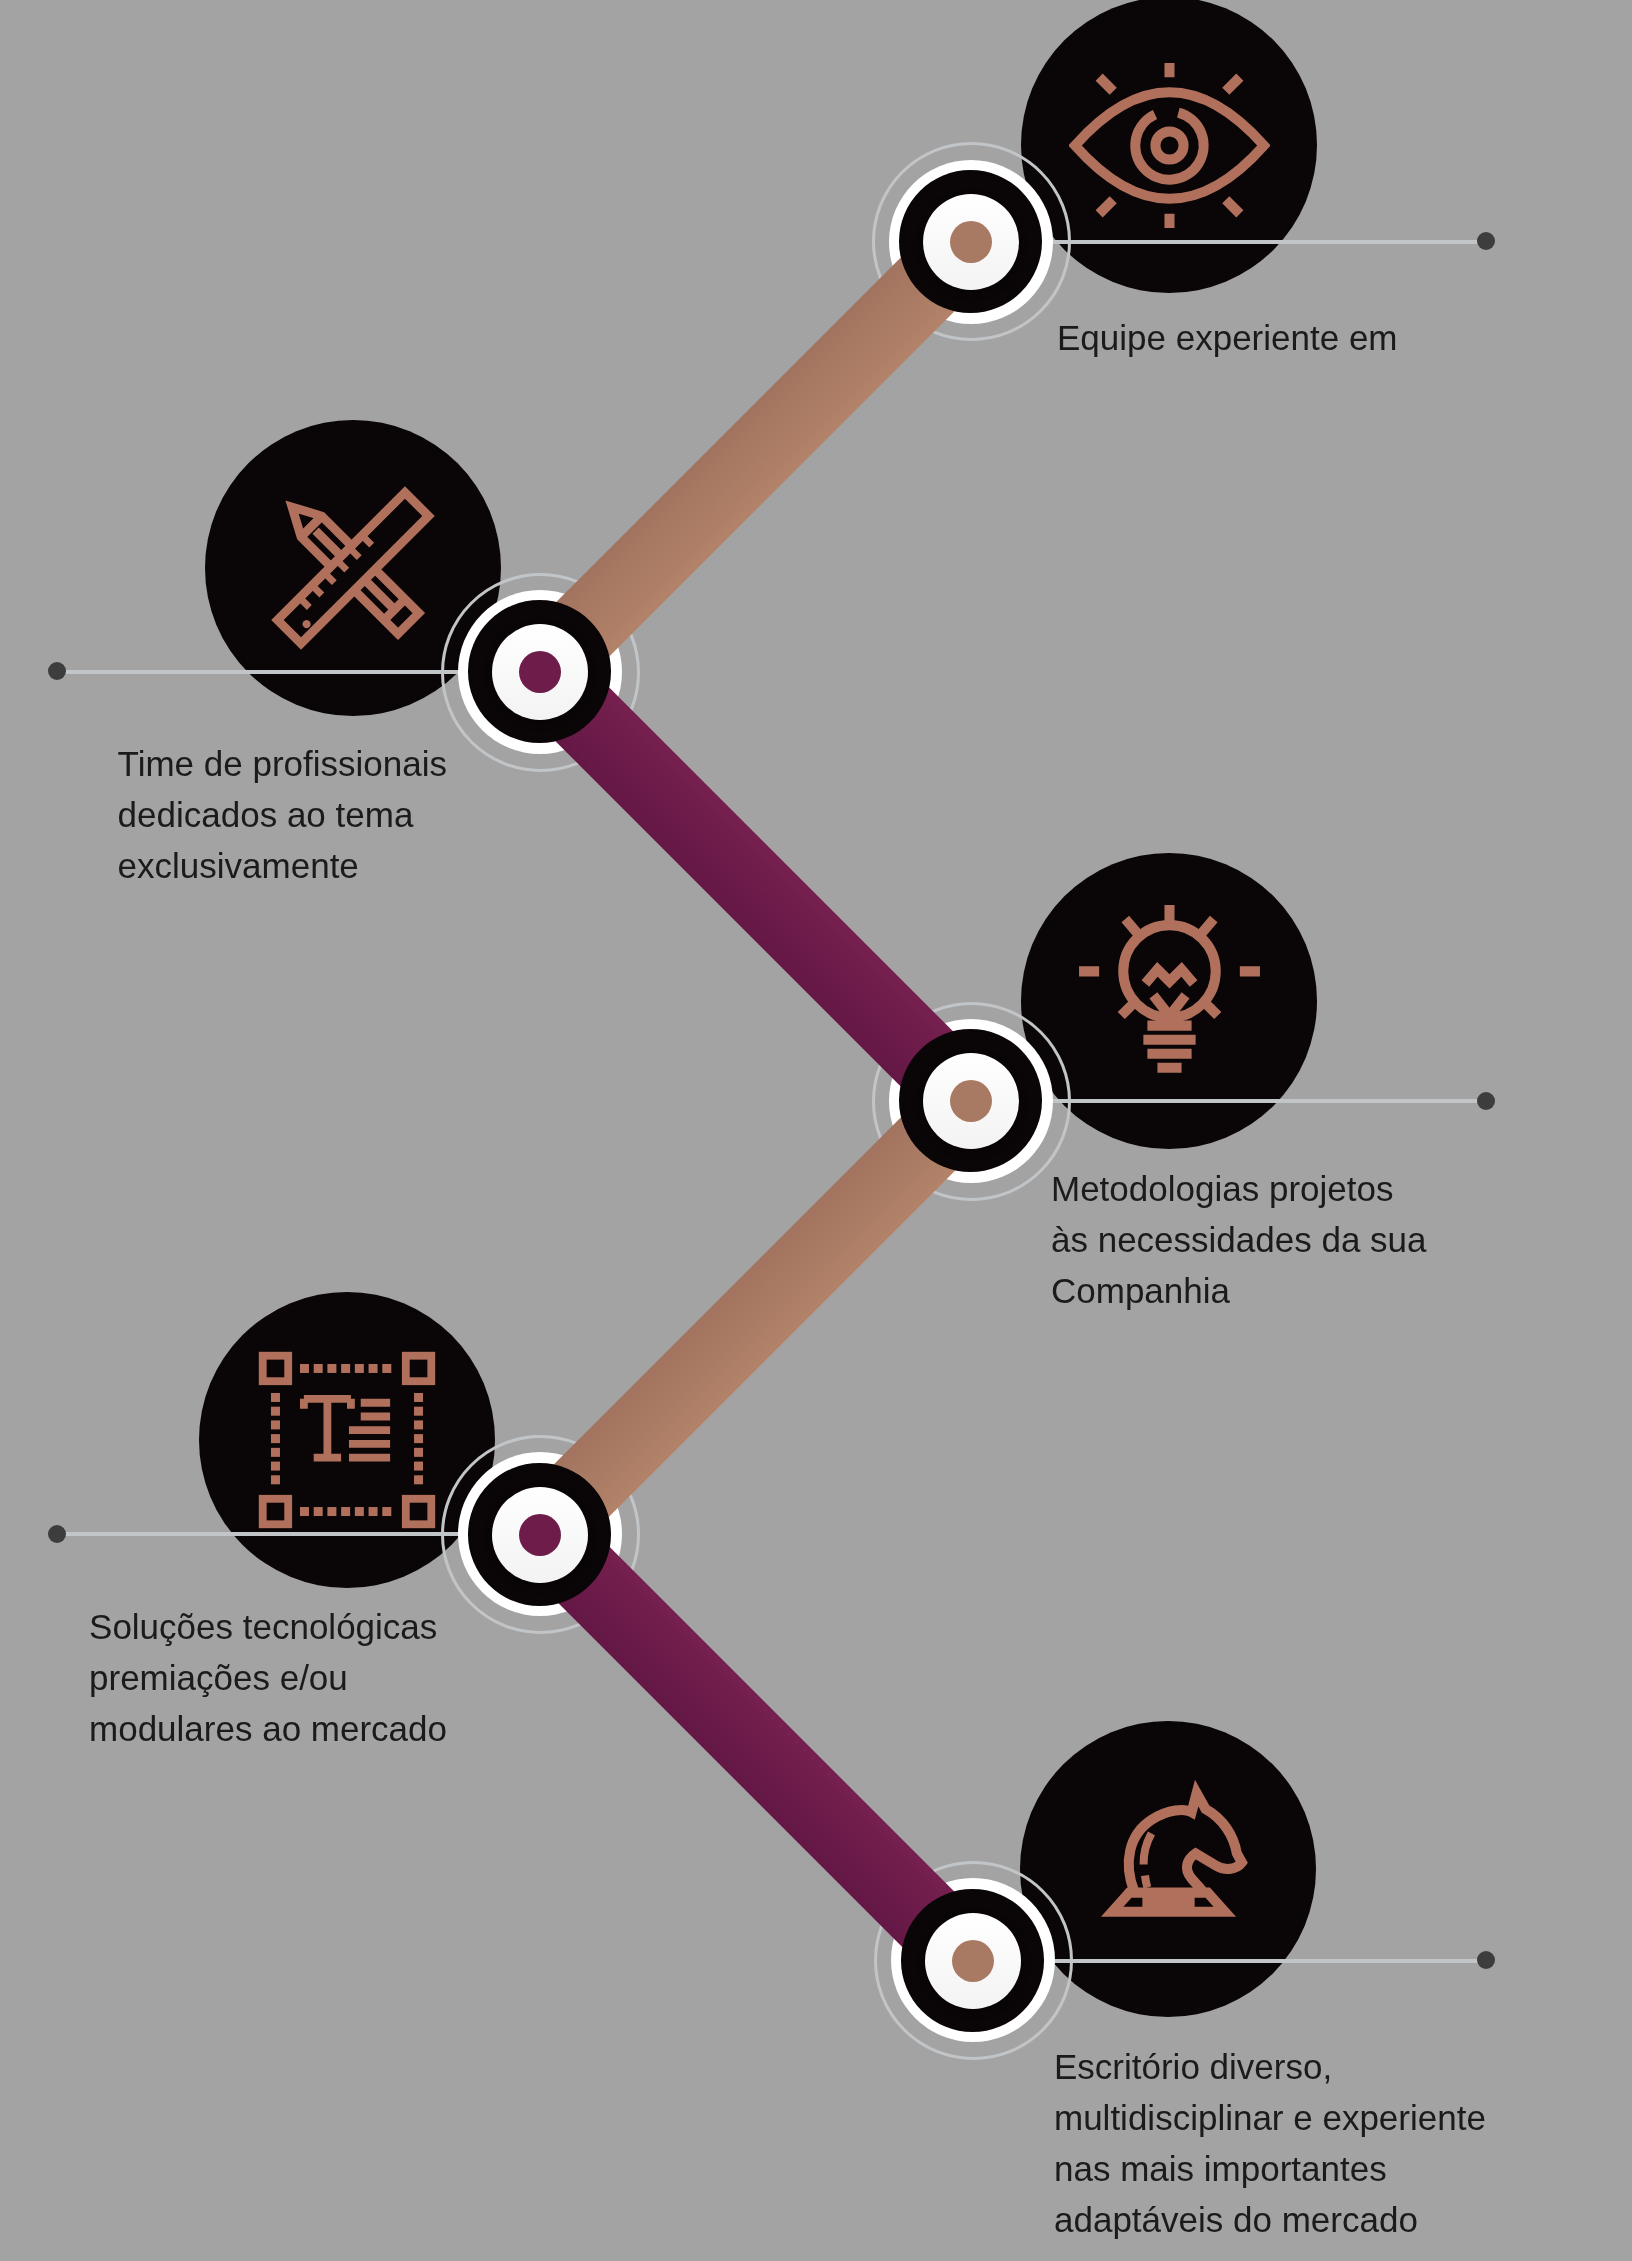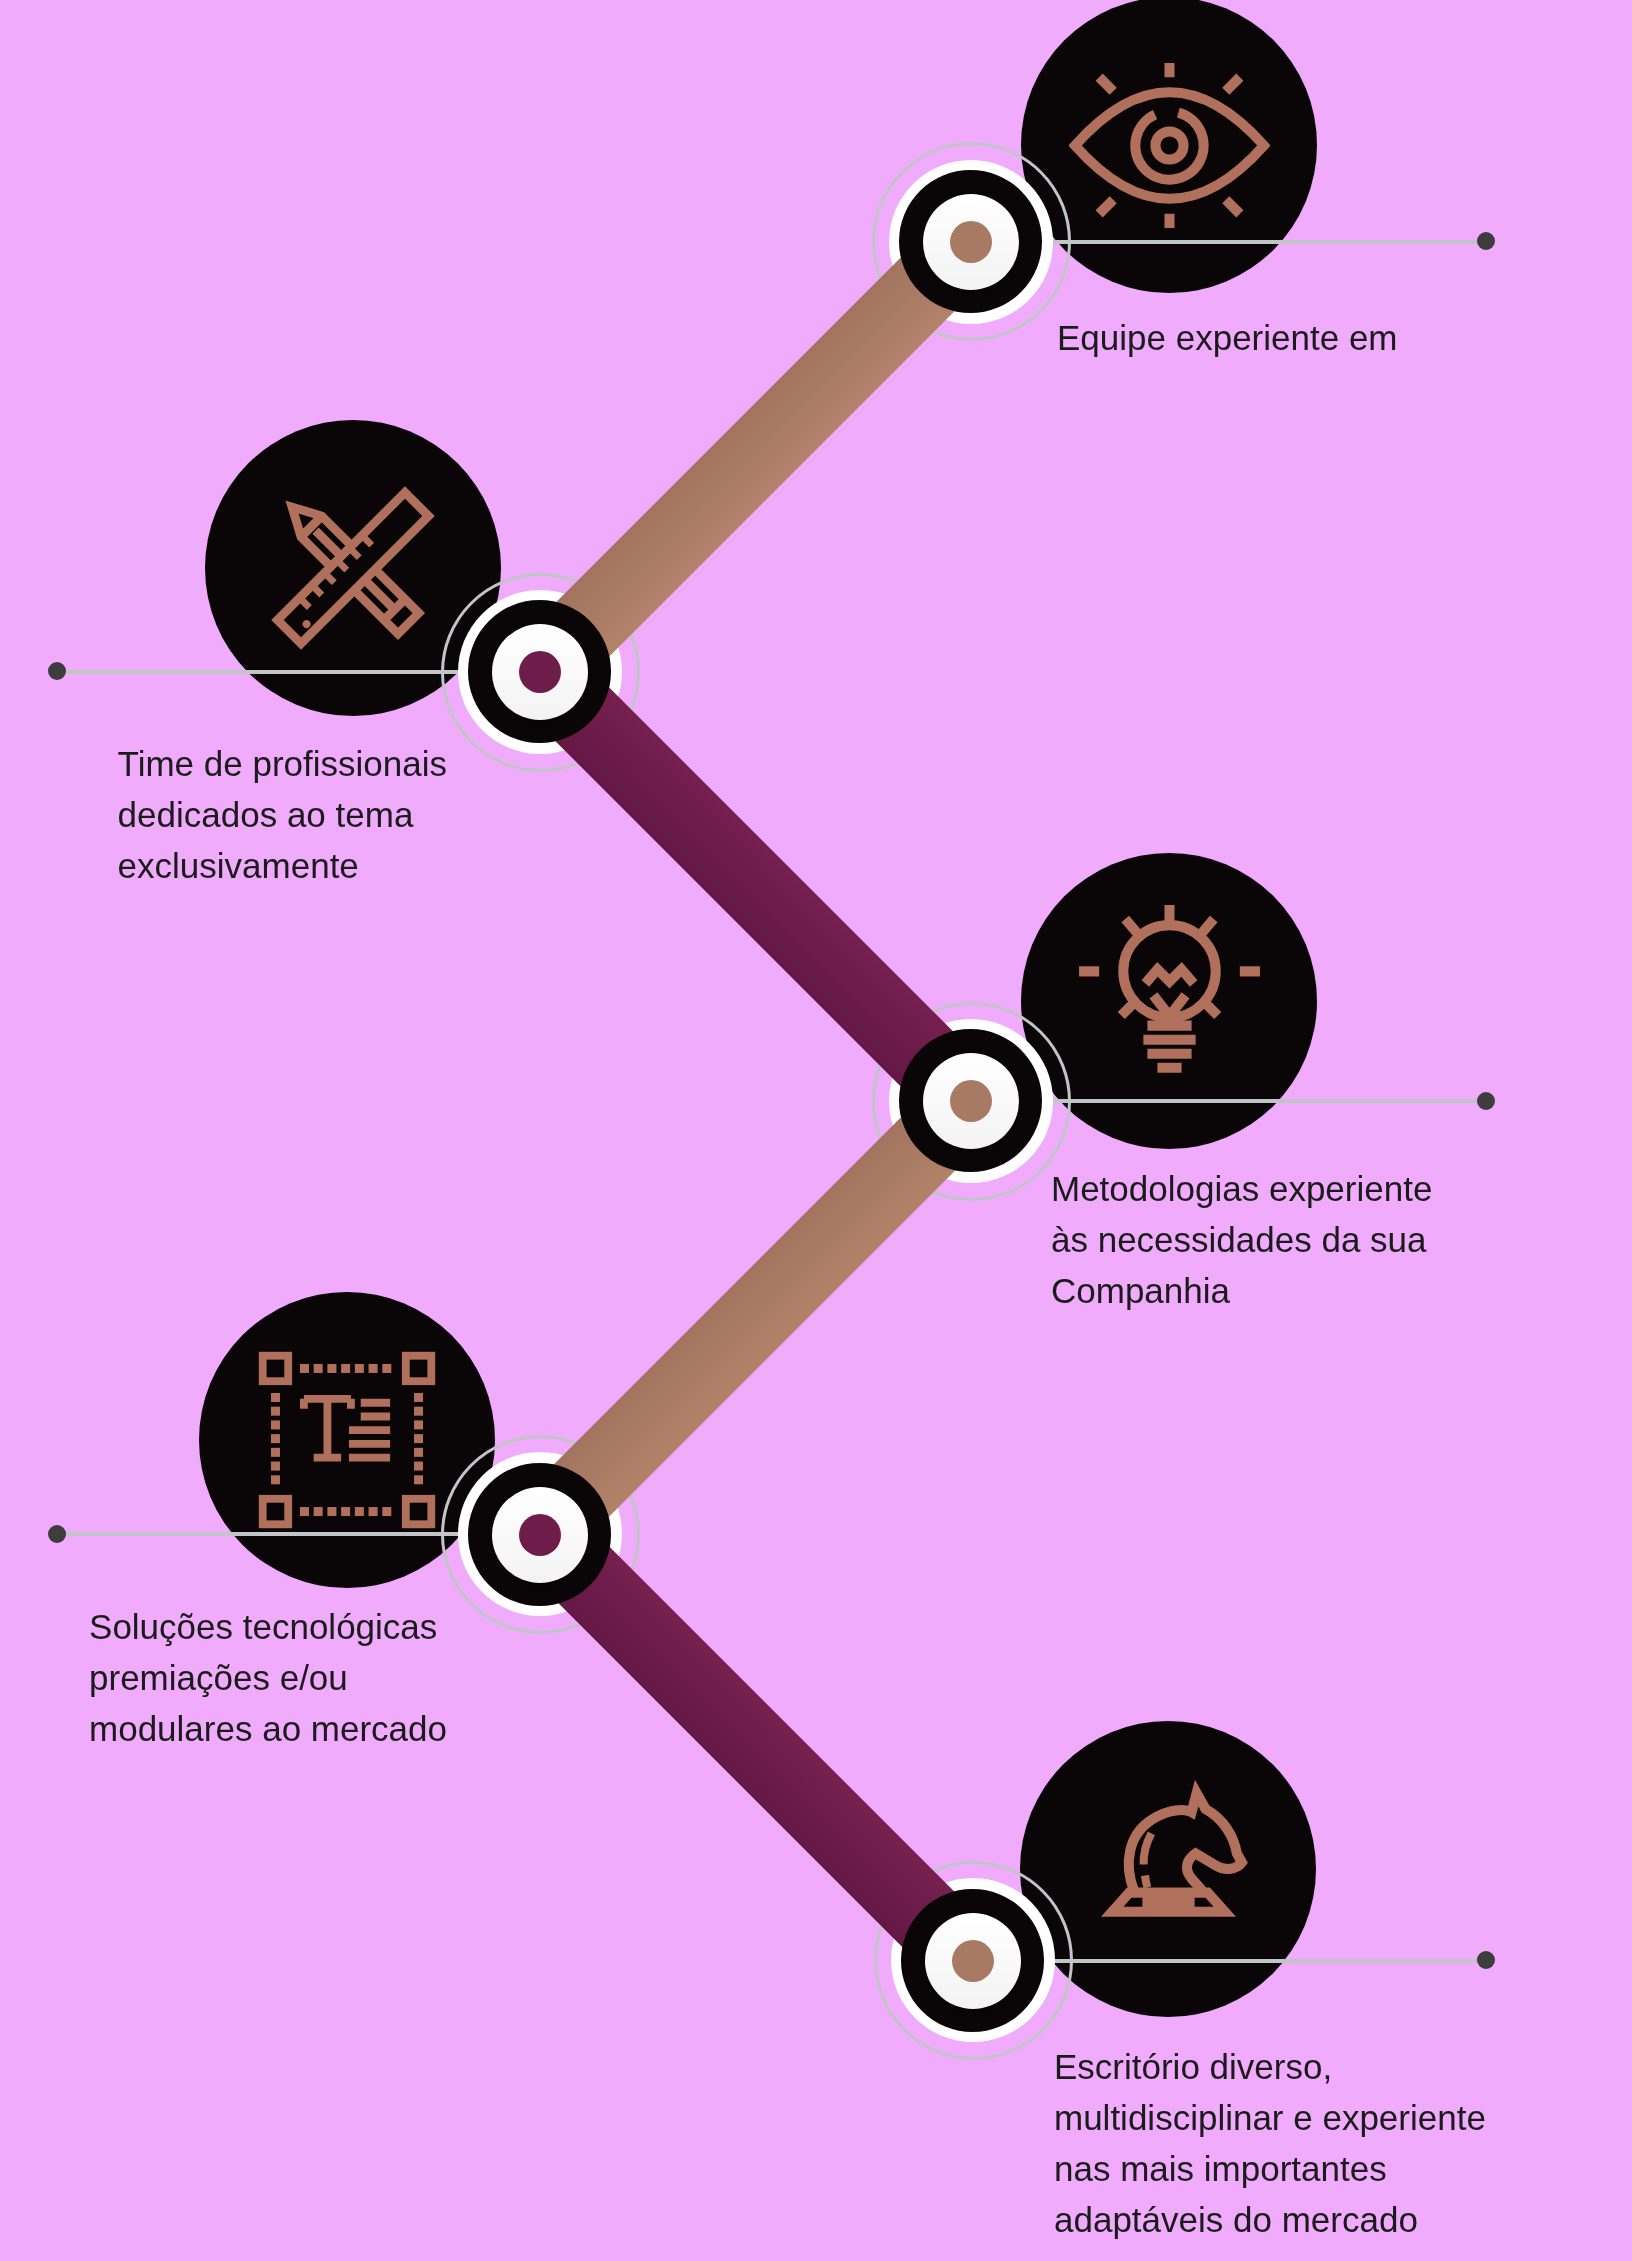--- a/index.html
+++ b/index.html
@@ -1,17 +1,17 @@
 <!DOCTYPE html>
 <html style="--accent-icon: #b1705b; --circle-black: #0a0506; --band-rose: #b28269; --band-maroon: #76204f; --dot-rose: #a97a63; --dot-maroon: #6e1d4a; --guide-gray: #c2c5c8; --end-dot-gray: #3d3d3d; --text: #1b1b1b;"><head>
 <meta charset="utf-8">
 <style>
   html,body{margin:0;padding:0;background:#ffffff;}
   .canvas{
-    position:relative;width:1633px;height:2262px;background:#f0abfc;overflow:hidden;
+    position:relative;width:1633px;height:2262px;background:#a3a3a3;overflow:hidden;
     font-family:"Liberation Sans",sans-serif;
   }
   
   .big-circle{
     position:absolute;width:296px;height:296px;border-radius:50%;
     background:var(--circle-black,#0a0506);z-index:1;
     display:flex;align-items:center;justify-content:center;
   }
   
   .guide-circle{
@@ -199,21 +199,21 @@
     <div class="line">Equipe experiente em</div>
   </div>
 
   <div class="label align-right" style="right:1186px;top:738px;">
     <div class="line">Time de profissionais</div>
     <div class="line">dedicados ao tema</div>
     <div class="line">exclusivamente</div>
   </div>
 
   <div class="label" style="left:1051px;top:1163px;">
-    <div class="line">Metodologias experiente</div>
+    <div class="line">Metodologias projetos</div>
     <div class="line">às necessidades da sua</div>
     <div class="line">Companhia</div>
   </div>
 
   <div class="label align-right" style="right:1186px;top:1601px;">
     <div class="line">Soluções tecnológicas</div>
     <div class="line">premiações e/ou</div>
     <div class="line">modulares ao mercado</div>
   </div>
 

